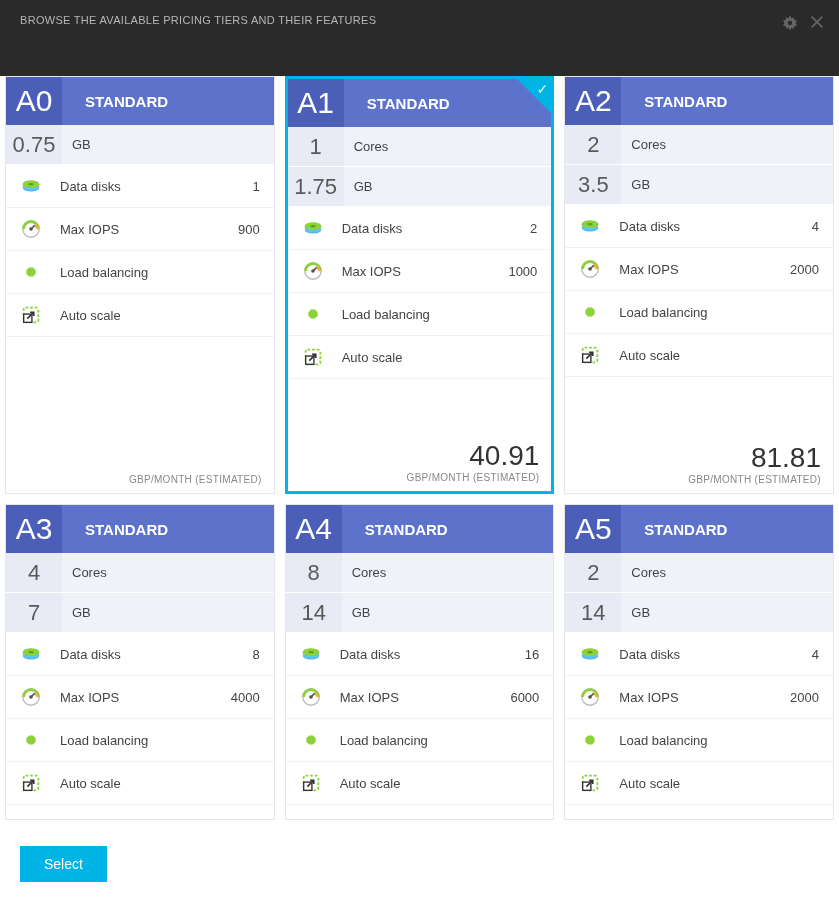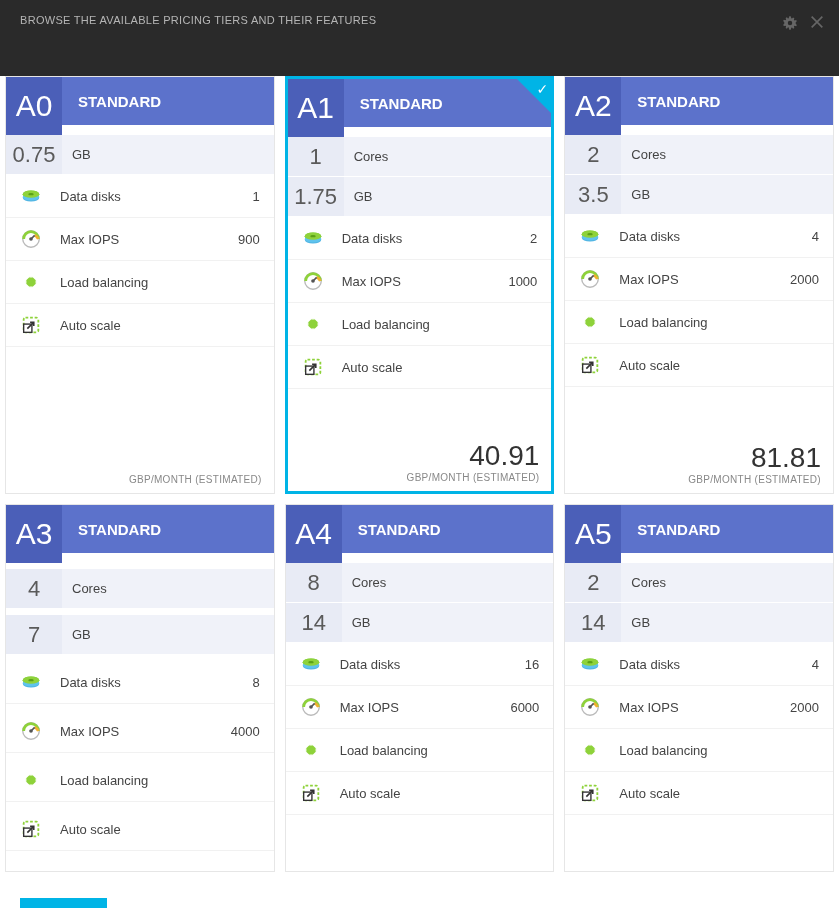--- a/index.html
+++ b/index.html
@@ -25,25 +25,25 @@
   }
   .tier.selected .corner { display: block; }
   .tier .corner-check {
     position: absolute; top: 2px; right: 3px; color: #fff; font-size: 14px; display: none;
   }
   .tier.selected .corner-check { display: block; }
 
   .tier-head { display: flex; }
   .tier-code {
     background: #4b5fb8; color: #fff; font-size: 30px; font-weight: 400;
-    width: 56px; display: flex; align-items: center; justify-content: center; height: 58px;
+    width: 56px; display: flex; align-items: center; justify-content: center; height: 48px;
   }
   .tier-label {
     background: #5c72cb; color: #fff; flex: 1; display: flex; align-items: center;
-    padding-left: 16px; font-size: 15px; font-weight: 600; height: 48px;
+    padding-left: 23px; font-size: 15px; font-weight: 600; height: 48px;
   }
 
   .spec-row { display: flex; height: 40px; align-items: stretch; border-bottom: 1px solid #fff;}
   .spec-num {
     width: 56px; background: #e8ebf5; color: #5a5a5a; font-size: 22px; font-weight: 300;
     display: flex; align-items: center; justify-content: center;
   }
   .spec-label {
     flex: 1; background: #f0f2f9; color: #444; font-size: 13px;
     display: flex; align-items: center; padding-left: 10px;
@@ -271,21 +271,21 @@
           </svg>
       </span>
       <span class="label">Auto scale</span>
     </div>
     <div class="price-box">
       <div class="price-val">81.81</div>
       <div class="price-sub">GBP/MONTH (ESTIMATED)</div>
     </div>
   </div>
 
-  <div class="tier" style="min-height: 300px; gap: 6px;">
+  <div class="tier" style="min-height: 300px;">
 
     <div class="tier-head">
       <div class="tier-code">A3</div>
       <div class="tier-label">STANDARD</div>
     </div>
     <div class="spec-row">
       <div class="spec-num">4</div>
       <div class="spec-label">Cores</div>
     </div>
     <div class="spec-row">

